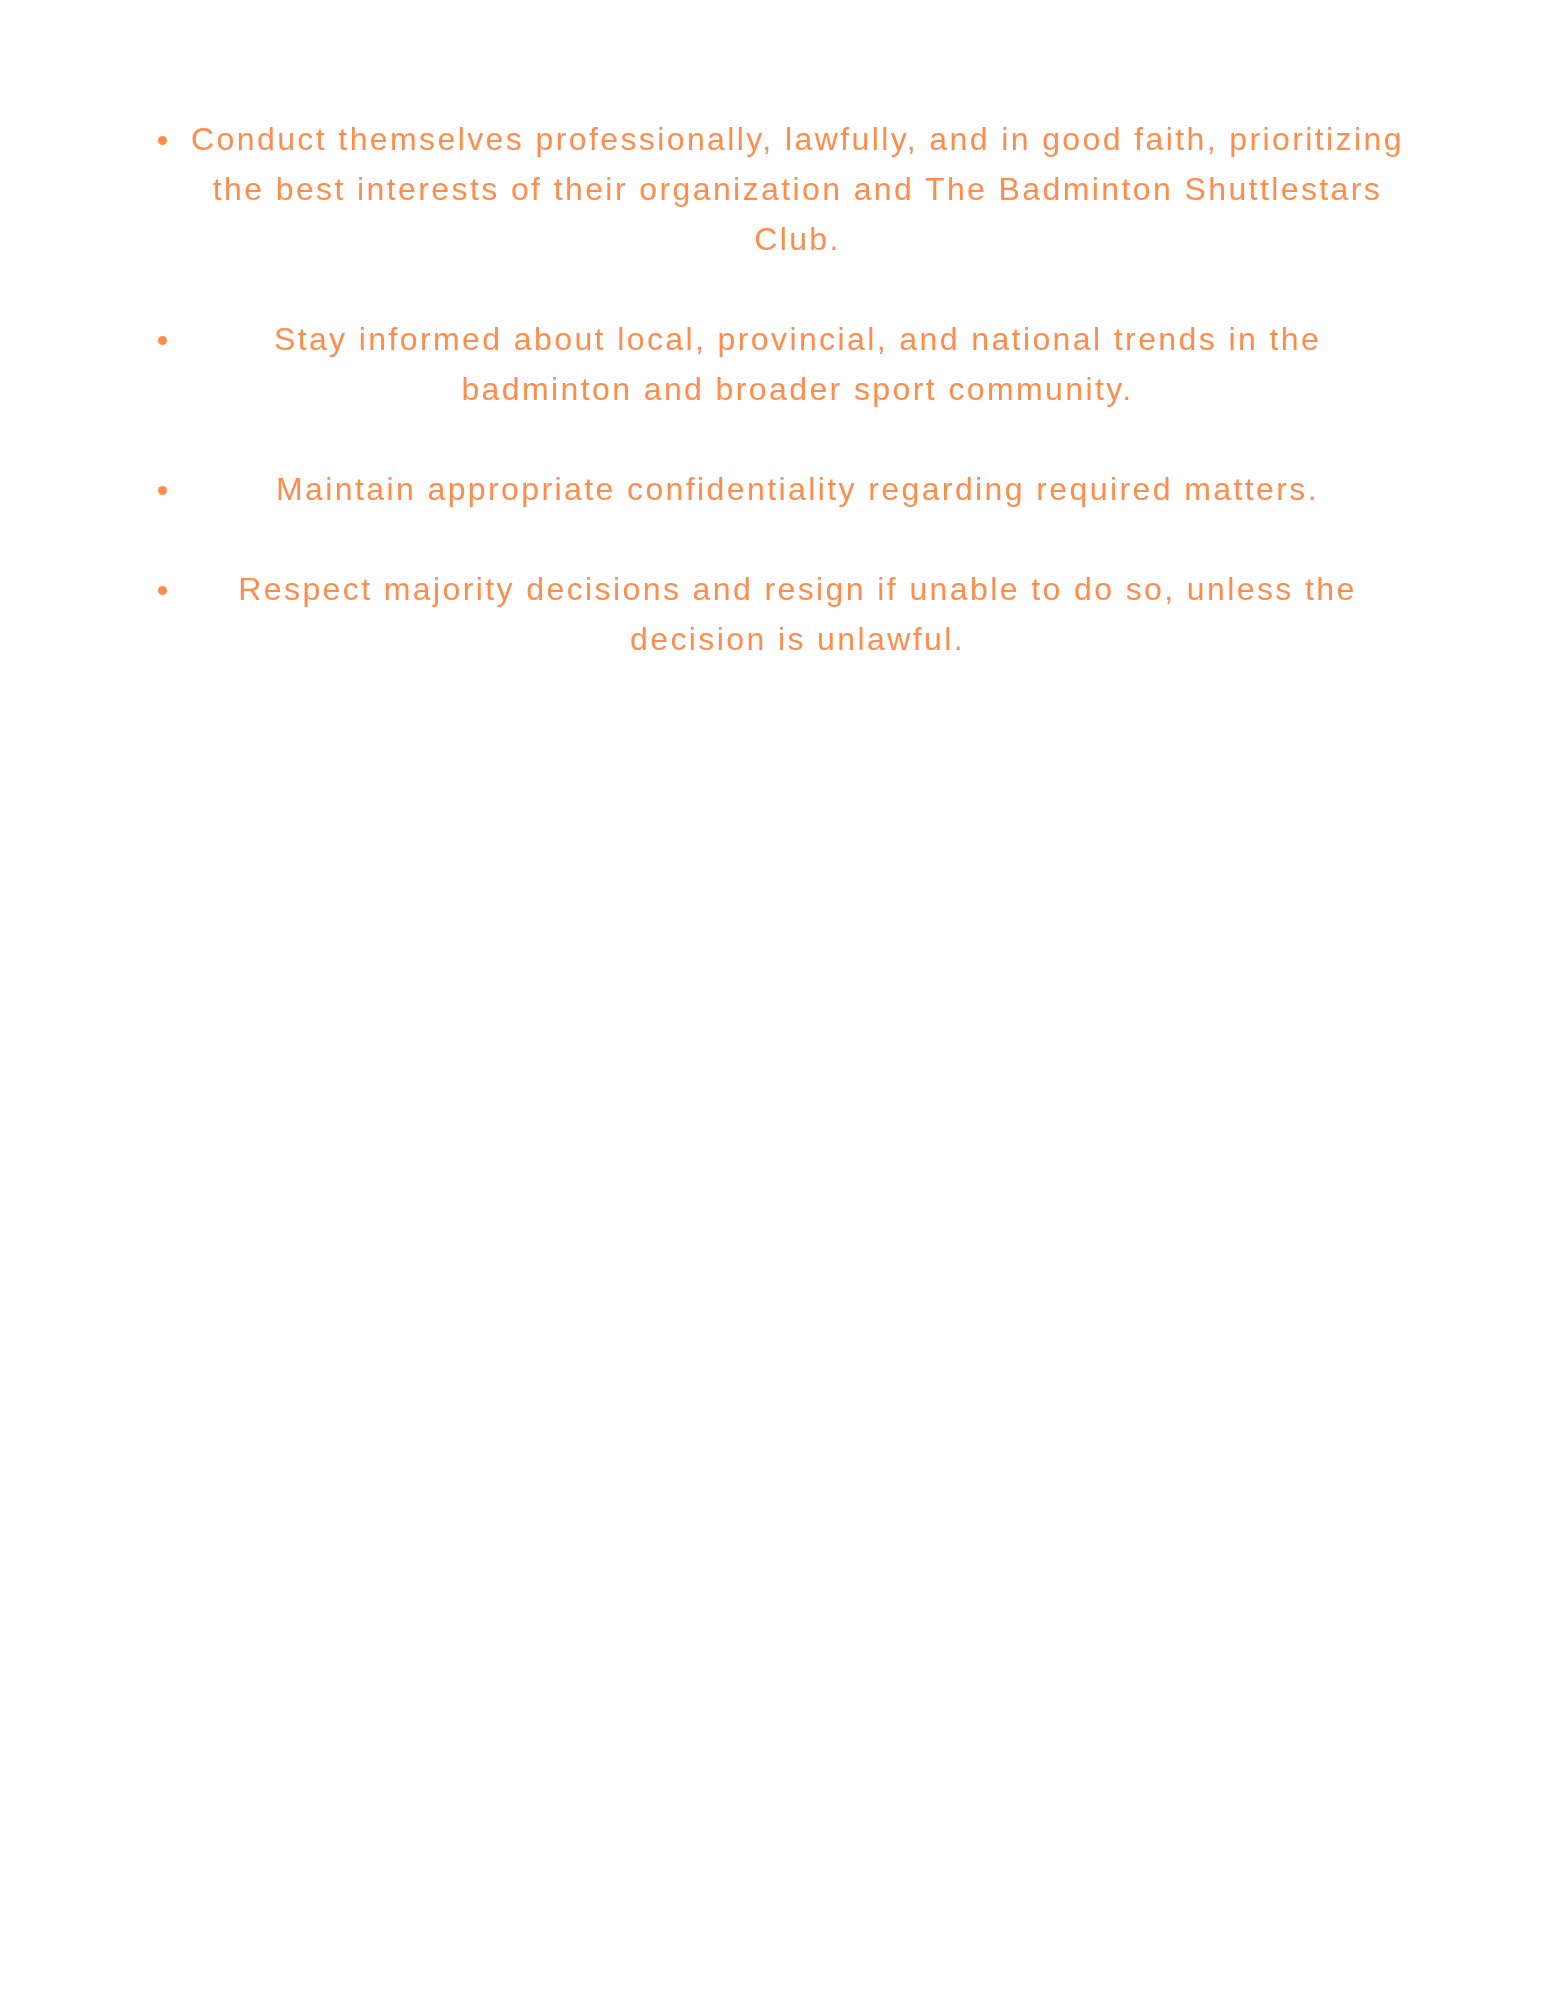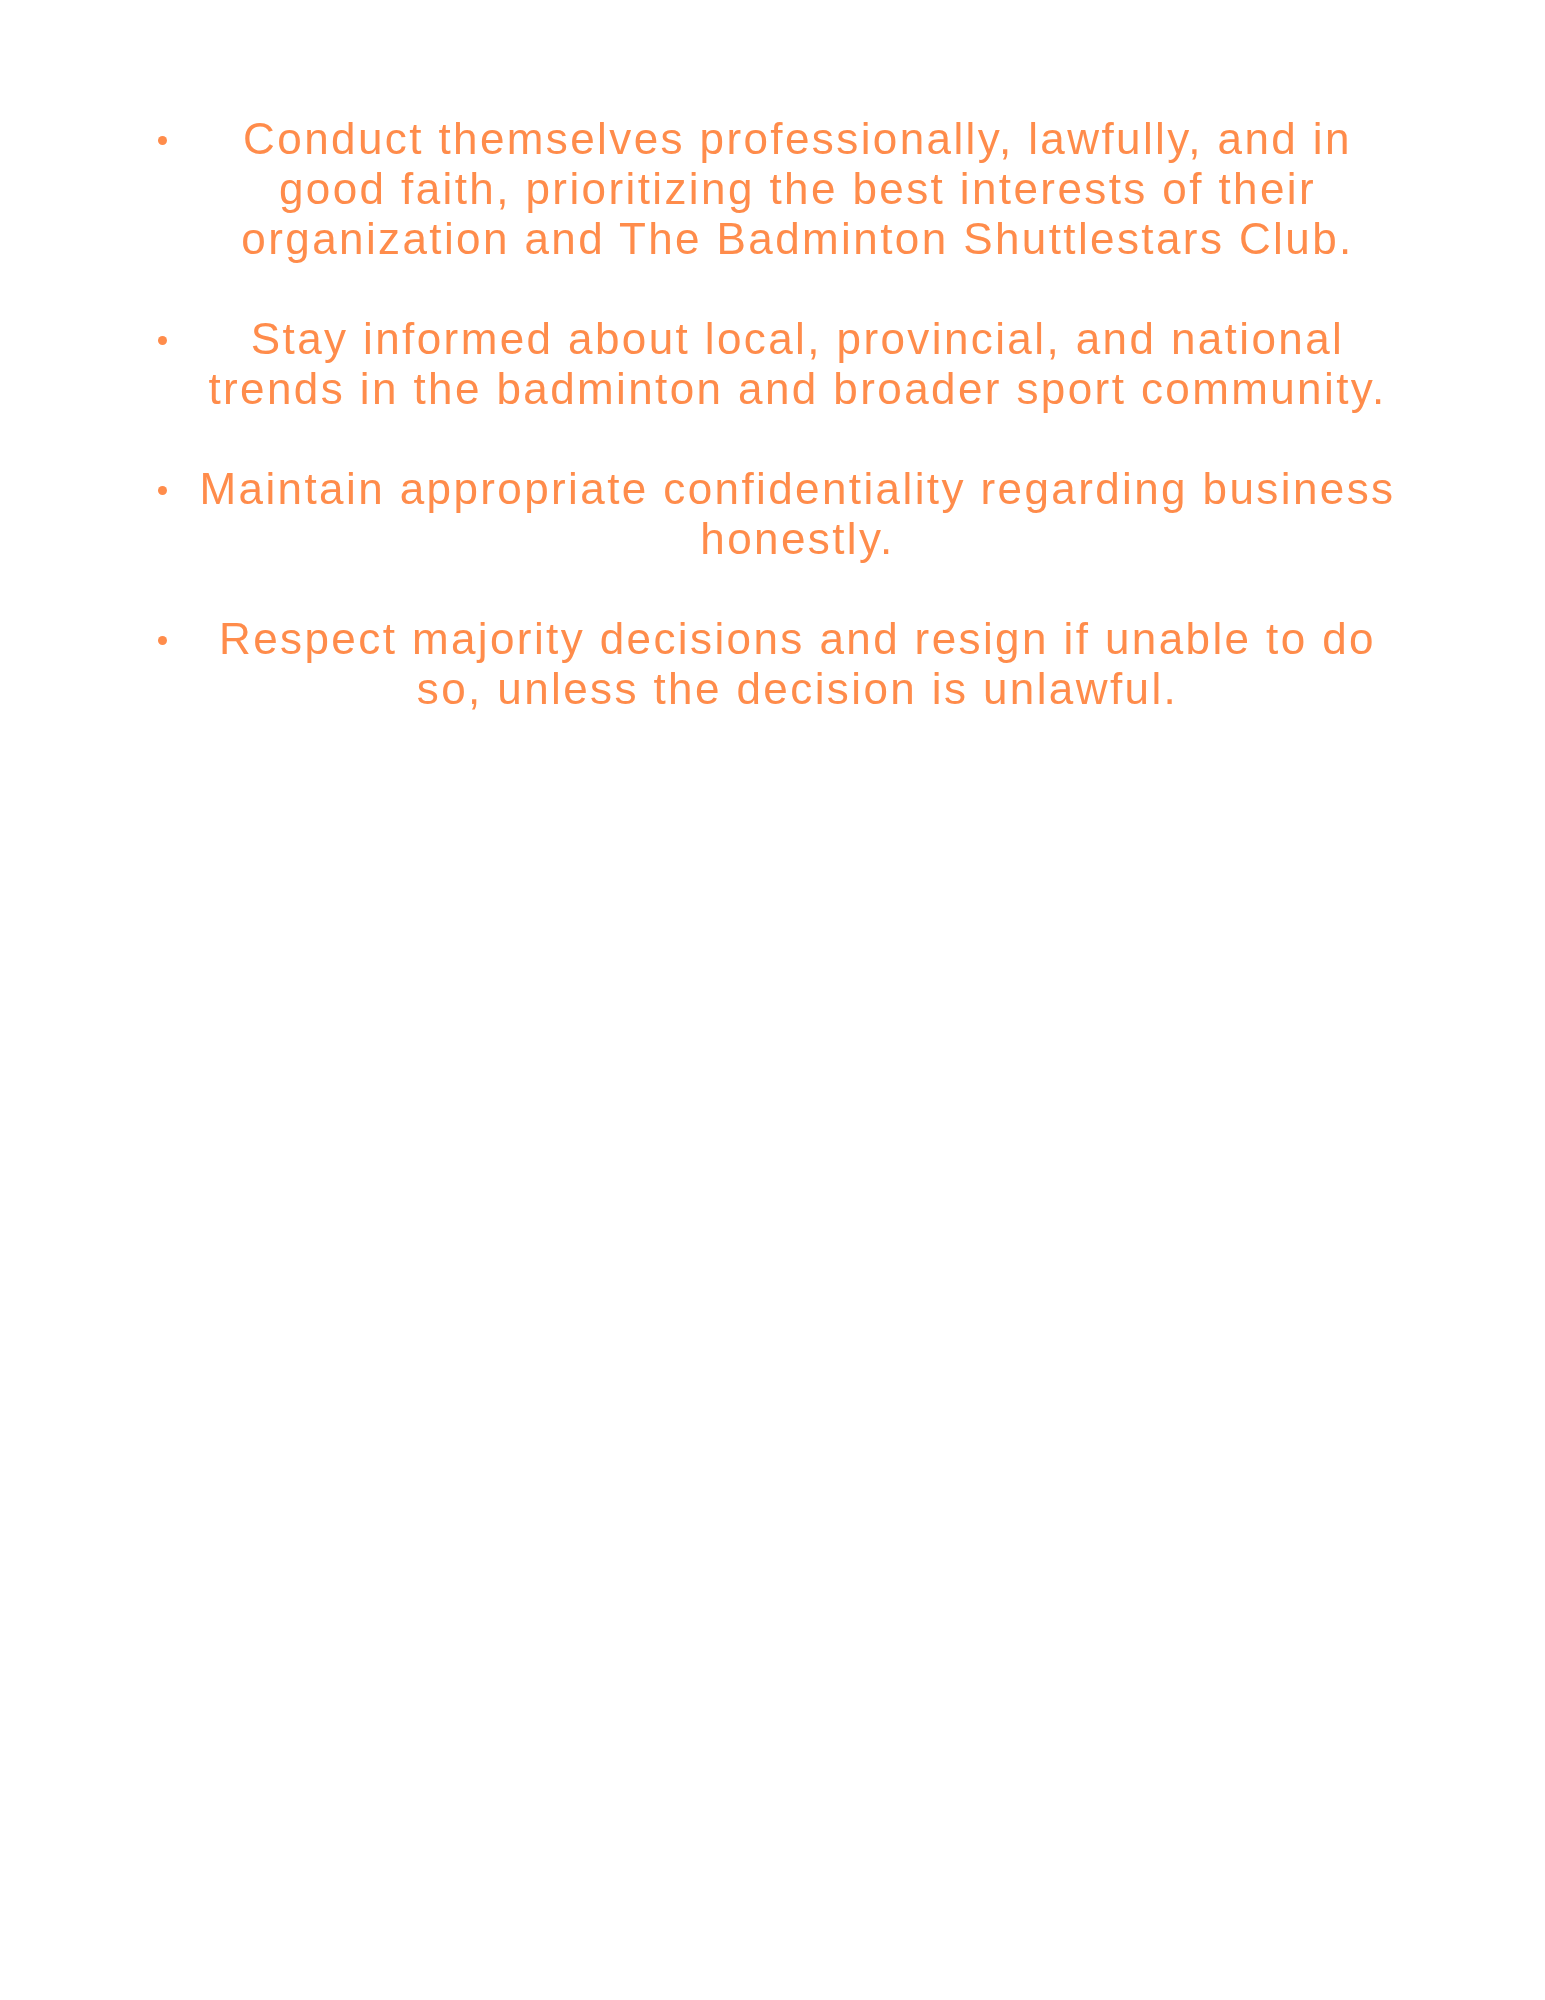--- a/index.html
+++ b/index.html
@@ -44,41 +44,41 @@
       width: 9px;
       height: 9px;
       border-radius: 50%;
       background: #ff8c4b;
     }
     .text {
       display: block;
       margin-left: 40px;
       text-align: center;
       color: #ff8c4b;
-      font-size: 44px;
+      font-size: 32px;
       line-height: 50px;
       letter-spacing: 2.4px;
       font-family: "Liberation Sans", sans-serif;
     }
   </style>
 </head>
 <body>
 
 <div class="page">
   <ul class="list">
     <li class="item">
       <span class="bullet"></span>
       <span class="text">Conduct themselves professionally, lawfully, and in good faith, prioritizing the best interests of their organization and The Badminton Shuttlestars Club.</span>
     </li>
     <li class="item">
       <span class="bullet"></span>
       <span class="text">Stay informed about local, provincial, and national trends in the badminton and broader sport community.</span>
     </li>
     <li class="item">
       <span class="bullet"></span>
-      <span class="text">Maintain appropriate confidentiality regarding business honestly.</span>
+      <span class="text">Maintain appropriate confidentiality regarding required matters.</span>
     </li>
     <li class="item">
       <span class="bullet"></span>
       <span class="text">Respect majority decisions and resign if unable to do so, unless the decision is unlawful.</span>
     </li>
   </ul>
 </div>
 
 </body></html>

